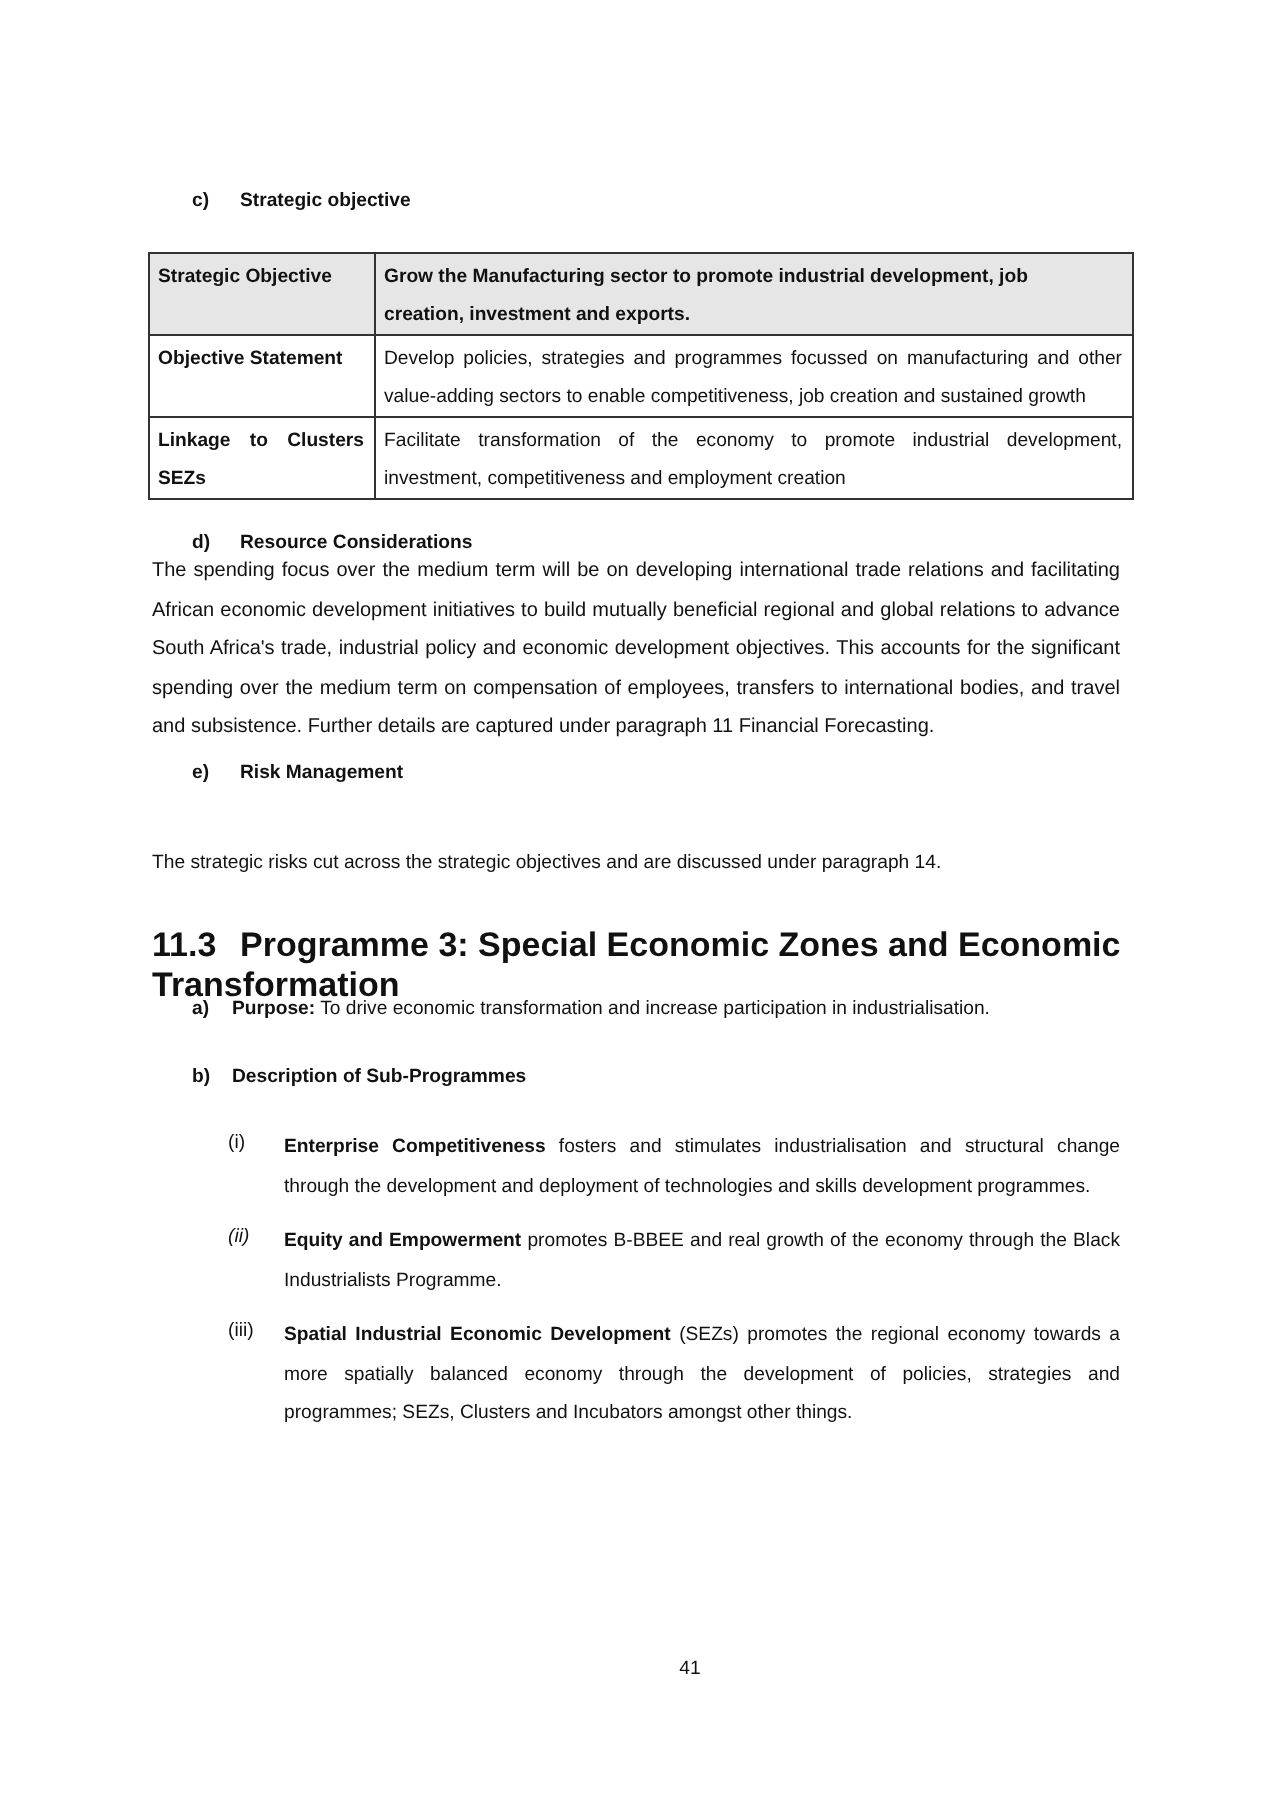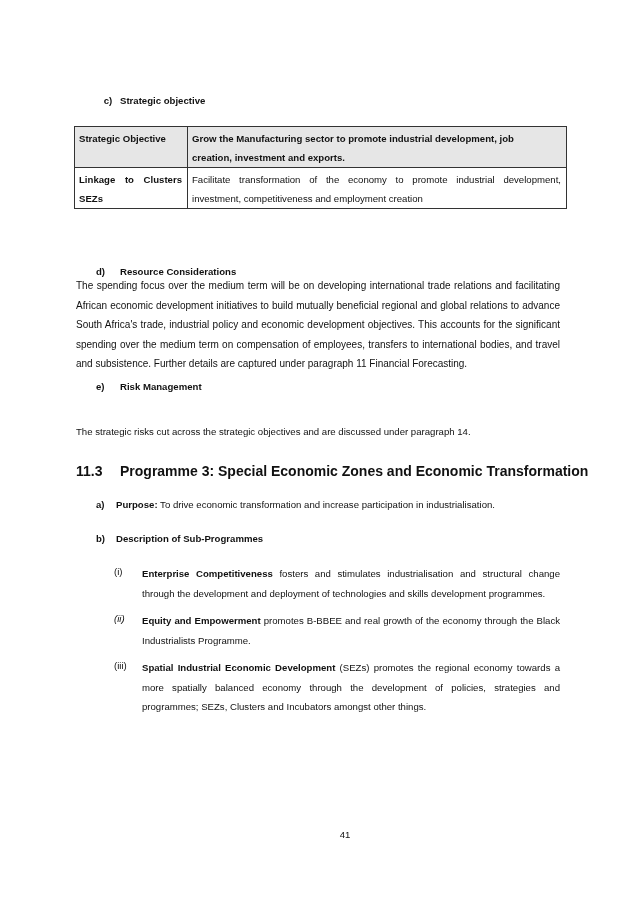--- a/index.html
+++ b/index.html
@@ -10,41 +10,48 @@
   .sub-h { font-weight: bold; font-size: 9.6px; }
   .sub-h .lbl { display: inline-block; width: 24px; }
   .para { text-align: justify; line-height: 19.5px; font-size: 10px; }
   table.obj { position: absolute; left: 74px; top: 126px; width: 493px; border-collapse: collapse;
               font-size: 9.6px; }
   table.obj td { border: 1px solid #333; padding: 2px 5px 0 4px; vertical-align: top; line-height: 19px; }
   table.obj tr.hdr td { background: #e6e6e6; }
   table.obj td.c1 { width: 103px; font-weight: bold; }
   table.obj td.c2 { text-align: justify; }
   .just-line { text-align: justify; text-align-last: justify; }
-  .h2 { font-weight: bold; font-size: 14px; }
+  .h2 { font-weight: bold; font-size: 17px; }
   .h2 .num { display: inline-block; width: 44px; }
   .item { position: absolute; left: 114px; width: 446px; }
   .item .roman { position: absolute; left: 0; top: 0; }
   .item .txt { position: absolute; left: 28px; width: 418px; text-align: justify; line-height: 19.5px; }
   .pageno { position: absolute; left: 0; width: 636px; text-align: center; top: 829px; font-size: 9.6px; padding-left: 27px; }
 </style>
 </head>
 <body>
 
-<div class="abs sub-h" style="left:96px; top:95px;text-align:center;">
+<div class="abs sub-h" style="left:96px; top:95px;">
   <span class="lbl">c)</span><span>Strategic objective</span>
 </div>
 
 <table class="obj">
   <tbody>
       <tr class="hdr">
     <td class="c1"><span>Strategic Objective</span></td>
     <td class="c2 b">
       <div>Grow the Manufacturing sector to promote industrial development, job</div>
       <div>creation, investment and exports.</div>
+    </td>
+  </tr>
+  <tr>
+    <td class="c1"><span>Objective Statement</span></td>
+    <td class="c2">
+      <div class="just-line">Develop policies, strategies and programmes focussed on manufacturing and other</div>
+      <div>value-adding sectors to enable competitiveness, job creation and sustained growth</div>
     </td>
   </tr>
   <tr>
     <td class="c1">
       <div class="just-line">Linkage to Clusters</div>
       <div>SEZs</div>
     </td>
     <td class="c2">
       <div class="just-line">Facilitate transformation of the economy to promote industrial development,</div>
       <div>investment, competitiveness and employment creation</div>

